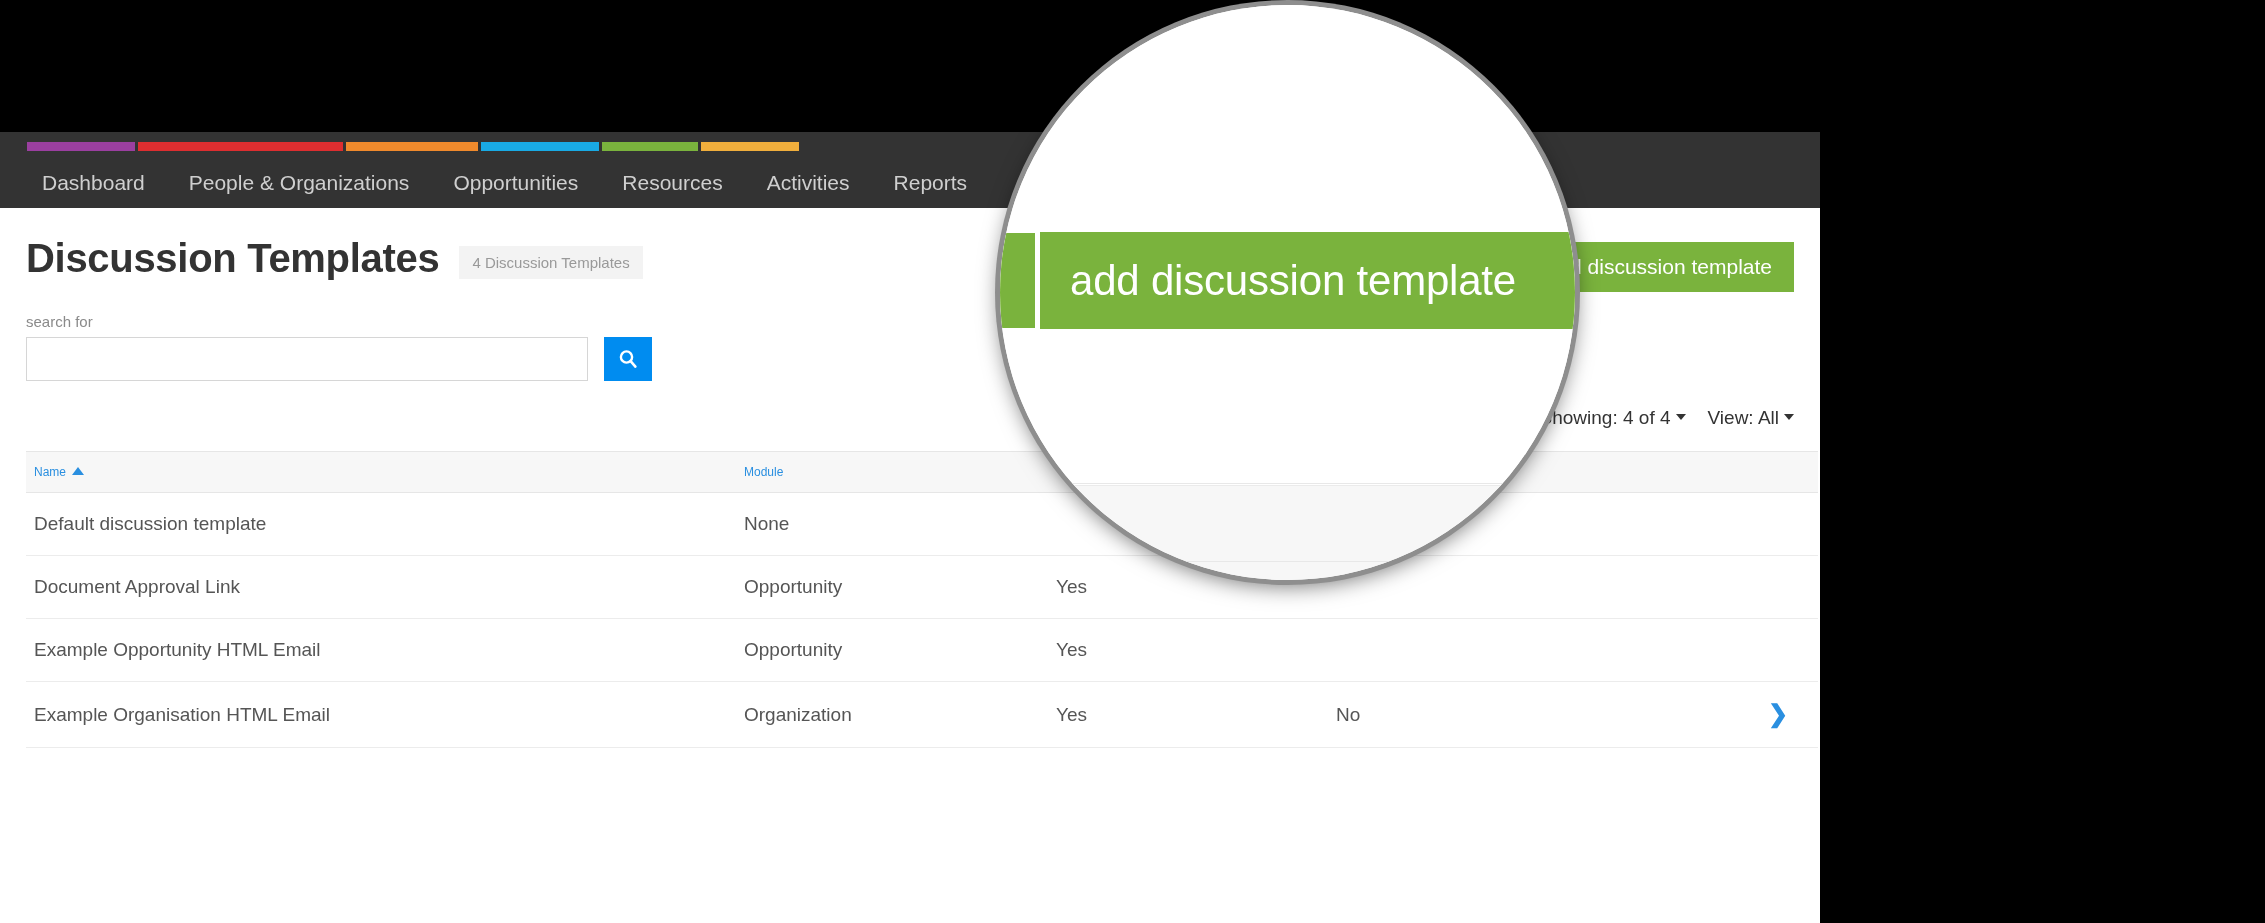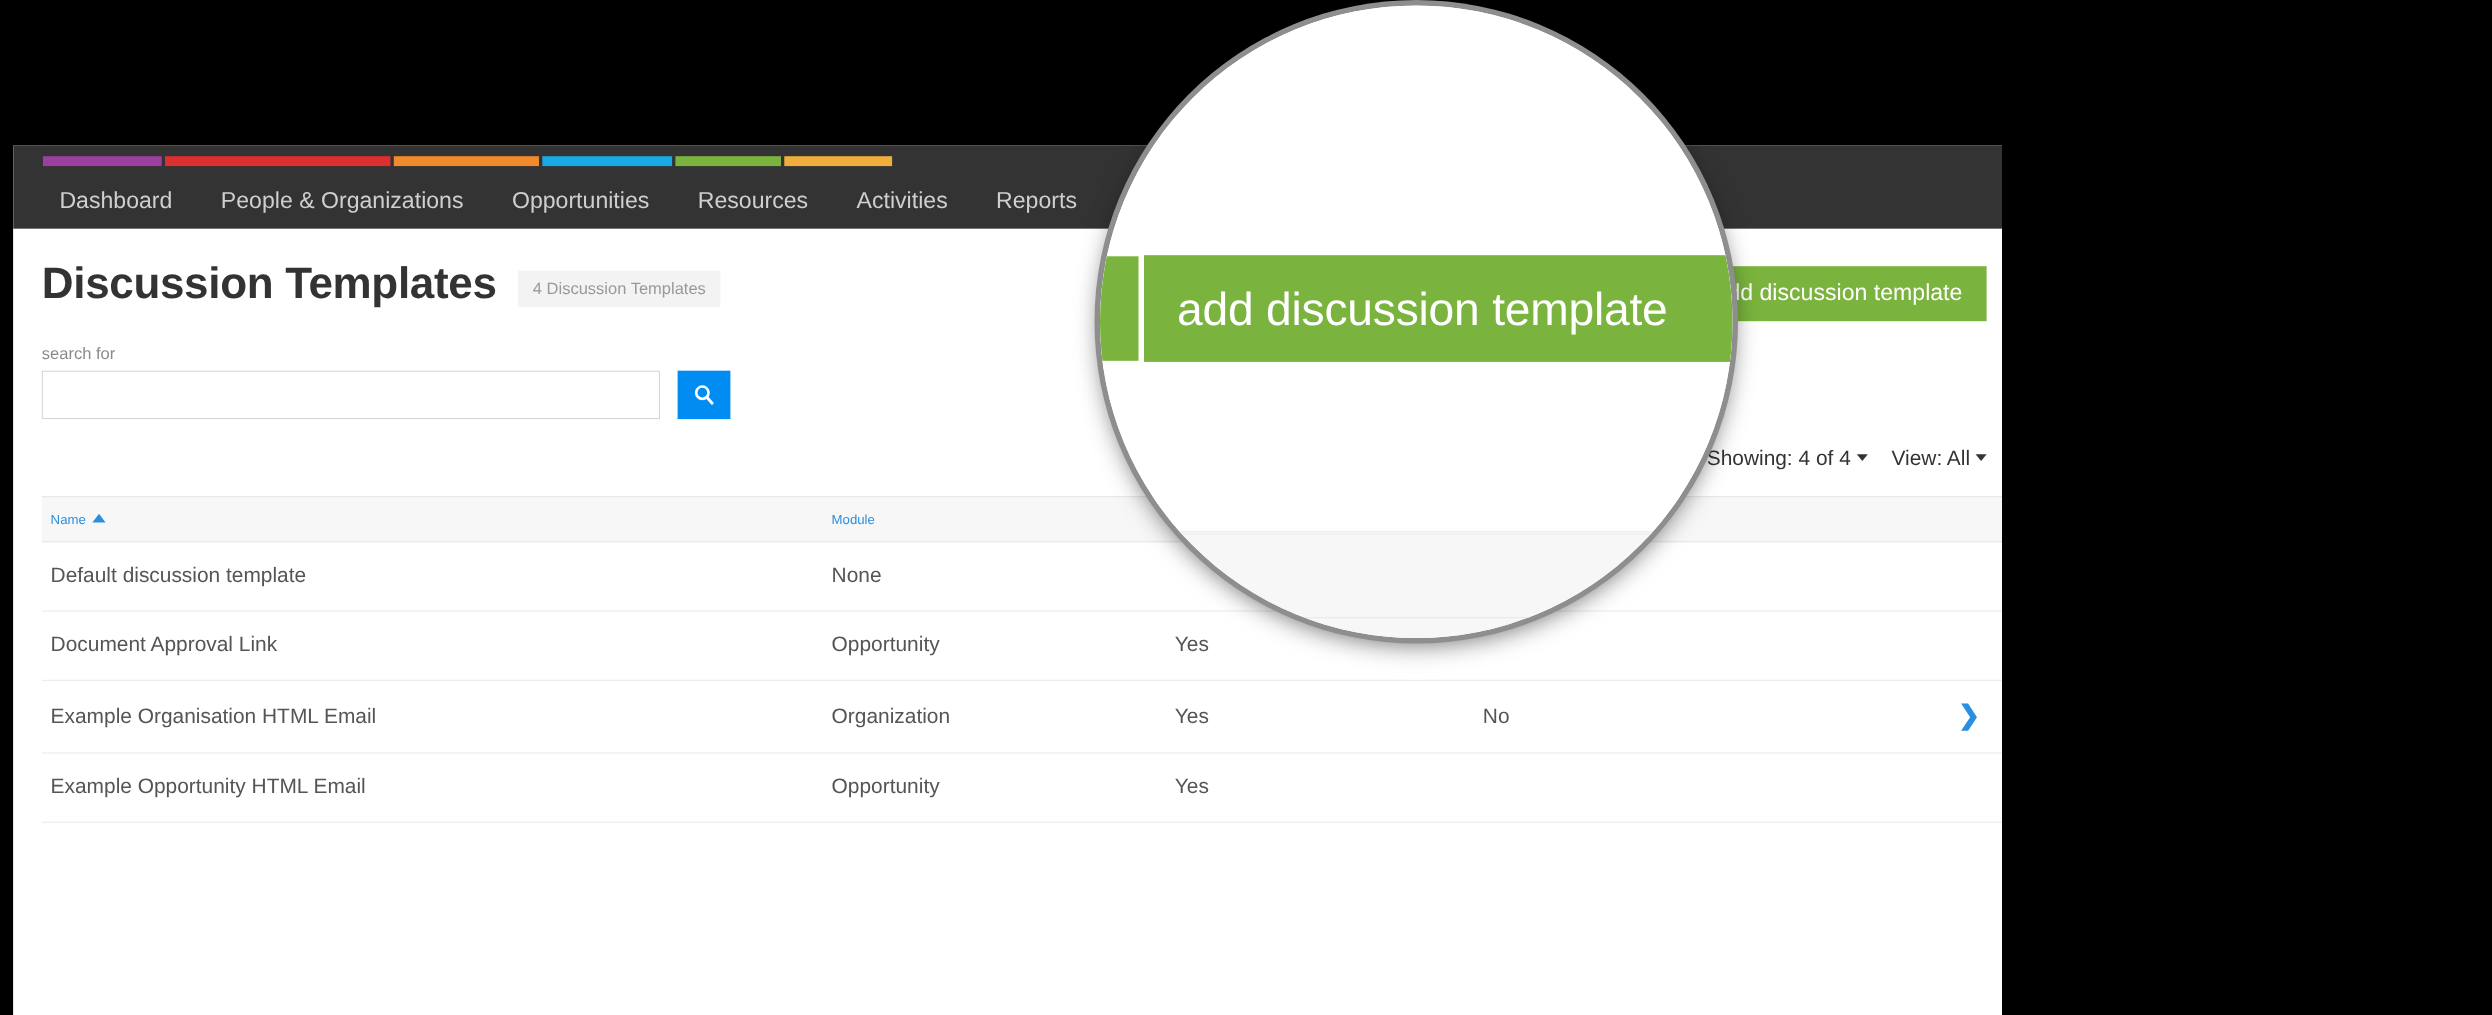--- a/index.html
+++ b/index.html
@@ -21,21 +21,20 @@
 
   
   #app {
     position: absolute;
     left: 0;
     top: 132px;
     width: 1820px;
     height: 791px;
     background: #e5e5e5;
     overflow: hidden;
-    margin-left: 12px;
   }
 
   
   .stripe-bar {
     position: relative;
     height: 76px;
     background: #333333;
     overflow: hidden;
   }
   .stripes {
@@ -389,32 +388,32 @@
             <td></td>
           </tr>
           <tr>
             <td>Document Approval Link</td>
             <td>Opportunity</td>
             <td>Yes</td>
             <td></td>
             <td></td>
           </tr>
           <tr>
+            <td>Example Opportunity HTML Email</td>
+            <td>Opportunity</td>
+            <td>Yes</td>
+            <td></td>
+            <td></td>
+          </tr>
+          <tr>
             <td>Example Organisation HTML Email</td>
             <td>Organization</td>
             <td>Yes</td>
             <td>No</td>
             <td class="right-al"><span class="chev-down">❯</span></td>
-          </tr>
-          <tr>
-            <td>Example Opportunity HTML Email</td>
-            <td>Opportunity</td>
-            <td>Yes</td>
-            <td></td>
-            <td></td>
           </tr>
         </tbody>
       </table>
 
     </div>
   </div>
 
   <div class="black-top"></div>
   <div class="black-corner"></div>
 

